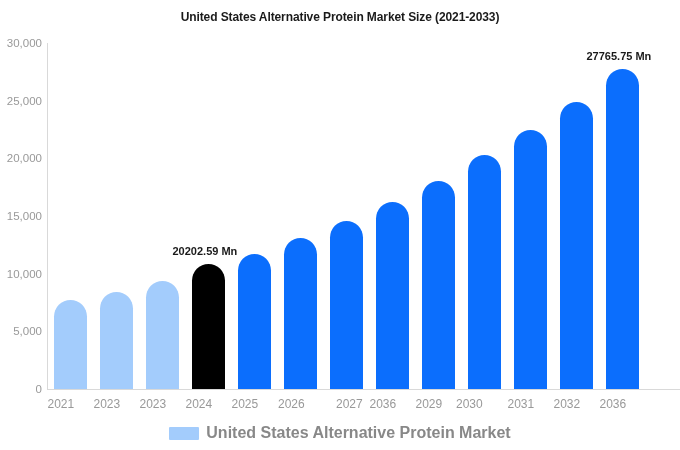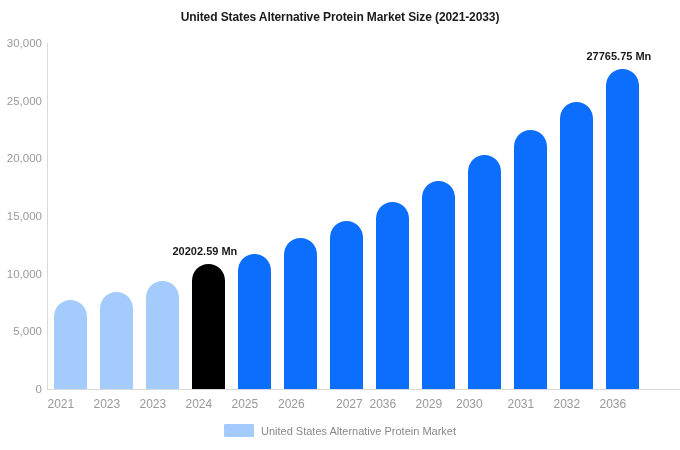--- a/index.html
+++ b/index.html
@@ -93,23 +93,24 @@
     display: flex;
     justify-content: center;
     align-items: center;
     gap: 7px;
   }
   #legend-swatch {
     width: 30px; height: 13px;
     border-radius: 1px;
   }
   #legend-label {
-    font-size: 11px;
+    font-size: 16px;
     color: #888888;
     white-space: nowrap;
+    font-weight: bold;
   }
 </style>
 </head>
 <body>
 
 <div id="chart-root">
 
   <div id="chart-title">United States Alternative Protein Market Size (2021-2033)</div>
 
   <div id="y-axis-labels">

